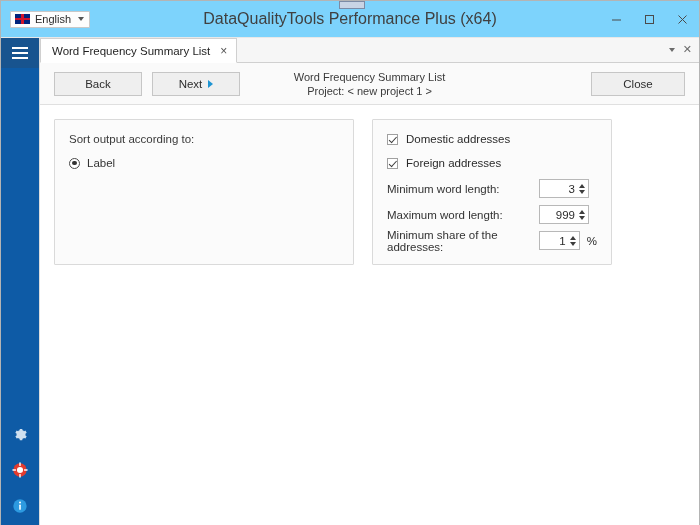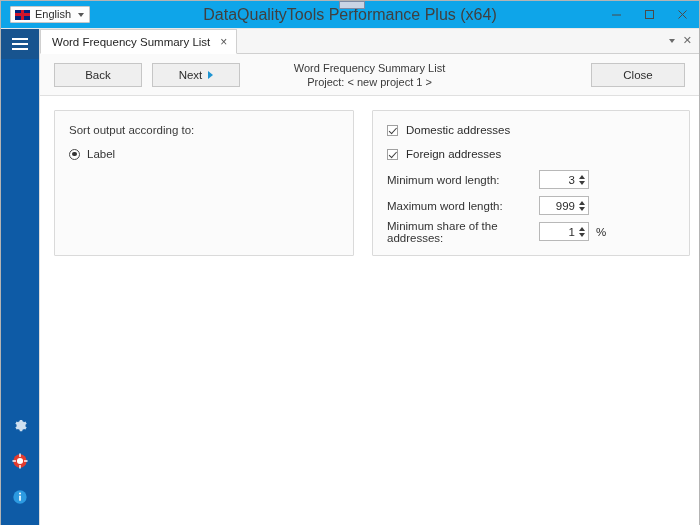--- a/index.html
+++ b/index.html
@@ -16,22 +16,22 @@
     position: relative;
     width: 700px;
     height: 525px;
     background: #ffffff;
     border: 1px solid #b4b4b4;
   }
 
   
   .titlebar {
     position: relative;
-    height: 28px;
-    background: #0ea5e9;
+    height: 37px;
+    background: #7dd3fc;
     display: flex;
     align-items: center;
     border-bottom: 1px solid #e8e8e8;
   }
 
   .lang-select {
     display: flex;
     align-items: center;
     gap: 5px;
     margin-left: 9px;
@@ -271,21 +271,21 @@
   }
 
   .panel {
     background: #fbfbfb;
     border: 1px solid #dadada;
     height: 146px;
     padding: 13px 14px;
     border-radius: 1px;
   }
   .panel-left { width: 300px; flex: none; }
-  .panel-right { width: 318px; flex: none; }
+  .panel-right { width: 240px; flex: none; }
 
   .panel-title {
     font-size: 11.5px;
     color: #3a3a3a;
     margin-bottom: 12px;
   }
 
   .radio-row {
     display: flex;
     align-items: center;

